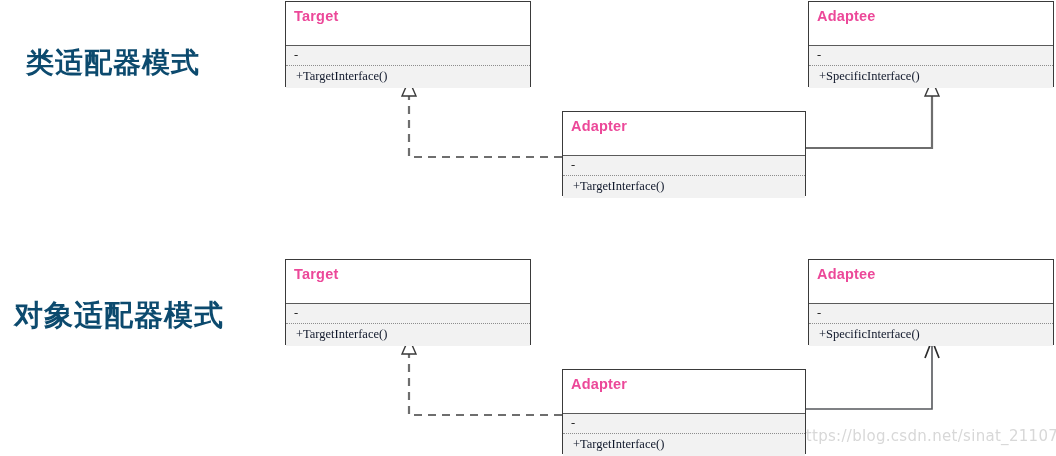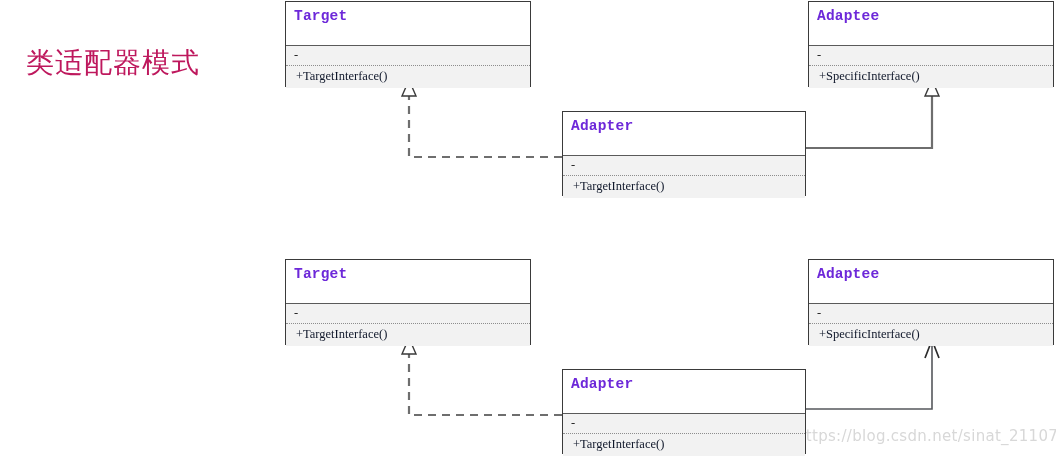--- a/index.html
+++ b/index.html
@@ -27,24 +27,24 @@
     border: 1px solid #3a3a3a;
     background: #ffffff;
     z-index: 5;
   }
   .uml-name {
     box-sizing: border-box;
     height: 44px;
     background: #ffffff;
     border-bottom: 1px solid #5a5a5a;
     padding: 6px 0 0 8px;
-    font-family: Liberation Mono, monospace;
+    font-family: Liberation Sans, sans-serif;
     font-weight: bold;
     font-size: 14.5px;
-    color: #6d28d9;
+    color: #ec4899;
     letter-spacing: 0.2px;
     white-space: nowrap;
   }
   .uml-body {
     background: #f2f2f2;
   }
   .uml-attrs {
     box-sizing: border-box;
     padding: 3px 0 4px 8px;
     font-family: "Liberation Serif", serif;
@@ -60,22 +60,22 @@
     font-family: "Liberation Serif", serif;
     font-size: 12.5px;
     color: #0f172a;
     line-height: 15px;
     white-space: nowrap;
   }
   
   .section-label {
     position: absolute;
     font-family: "DejaVu Sans", "Liberation Sans", sans-serif;
-    font-weight: normal;
-    color: #be185d;
+    font-weight: bold;
+    color: #0c4a6e;
     white-space: nowrap;
     letter-spacing: 1px;
     z-index: 6;
   }
   
   .watermark {
     position: absolute;
     font-family: "DejaVu Sans", "Liberation Sans", sans-serif;
     font-size: 15px;
     color: #d8d8d8;
@@ -143,20 +143,21 @@
   </div>
 
   <div class="uml-class" style="left:562px; top:111px; width:244px; height:85px;">
     <div class="uml-name">Adapter</div>
     <div class="uml-body">
       <div class="uml-attrs">-</div>
       <div class="uml-ops">+TargetInterface()</div>
     </div>
   </div>
 
+  <div class="section-label" style="left:14px; top:296px; font-size:29px;">对象适配器模式</div>
 
   <div class="uml-class" style="left:285px; top:259px; width:246px; height:86px;">
     <div class="uml-name">Target</div>
     <div class="uml-body">
       <div class="uml-attrs">-</div>
       <div class="uml-ops">+TargetInterface()</div>
     </div>
   </div>
 
   <div class="uml-class" style="left:808px; top:259px; width:246px; height:86px;">

